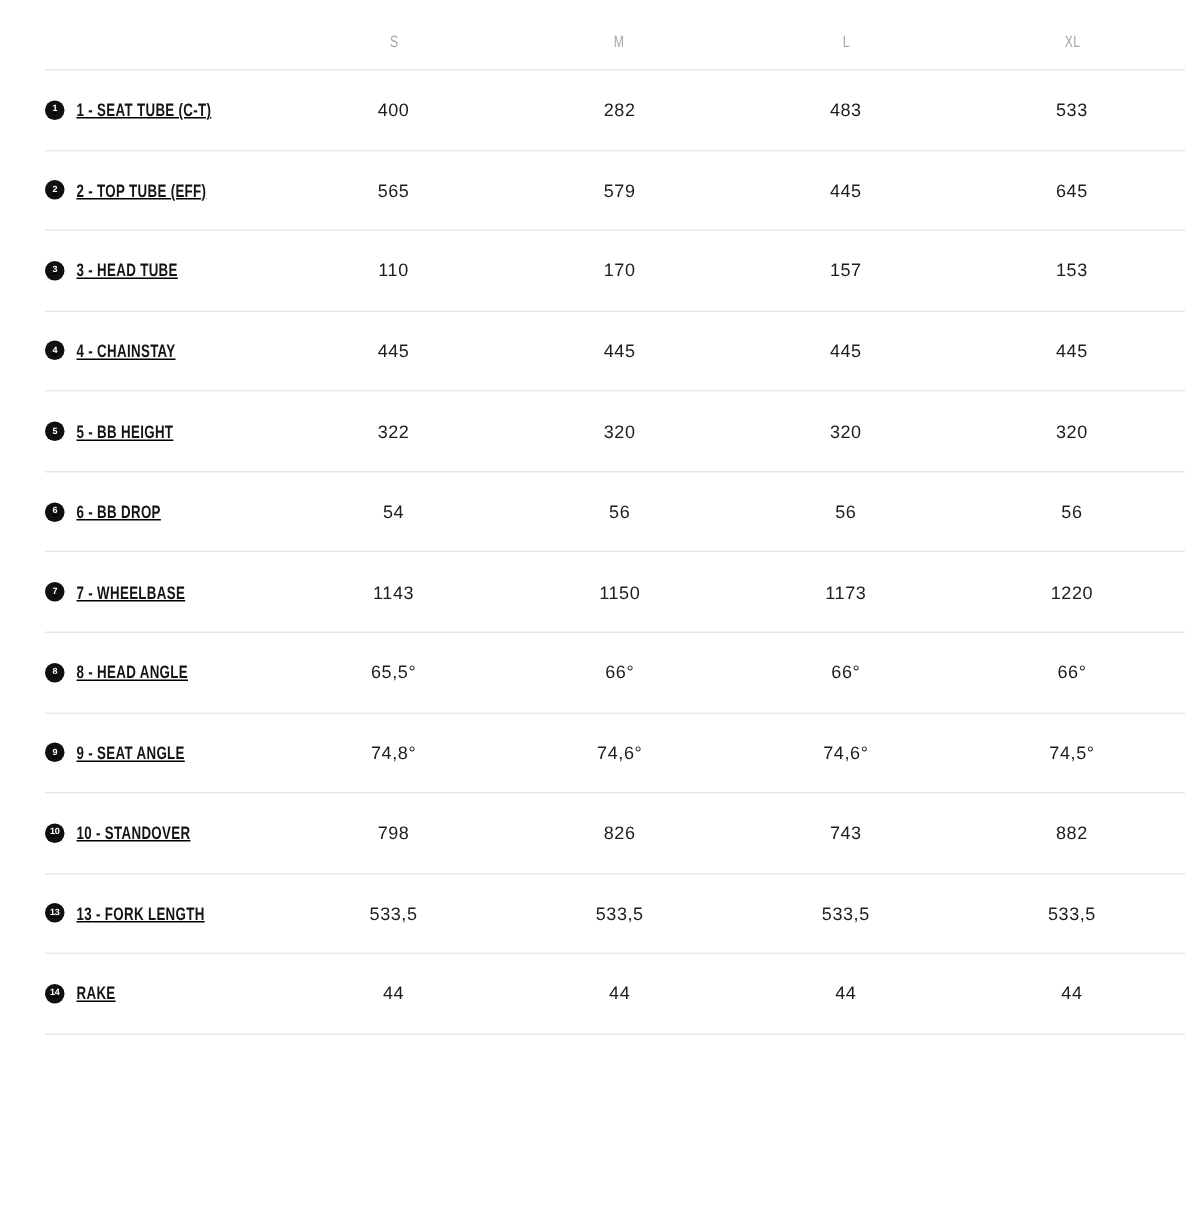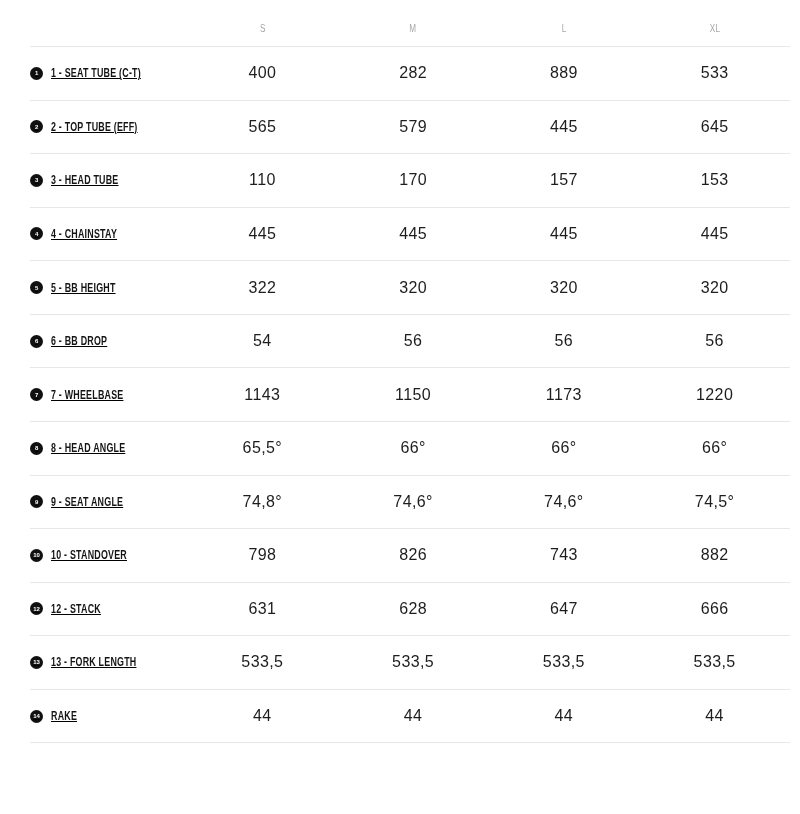--- a/index.html
+++ b/index.html
@@ -67,21 +67,21 @@
   }
   .row-label {
     color: #141414;
     font-size: 12px;
     font-weight: 700;
     transform-origin: 0 50%;
   }
   .cell {
     text-align: center;
     color: #1d1d1d;
-    font-size: 16px;
+    font-size: 12px;
     letter-spacing: 0.4px;
     font-weight: 400;
   }
 </style>
 </head>
 <body>
 
 <div class="page">
   <div class="geometry-table">
 
@@ -93,21 +93,21 @@
       <div class="size-header"><span class="cond">XL</span></div>
     </div>
 
     <div class="grid-row data-row">
       <div class="label-cell">
         <span class="badge">1</span>
         <span class="row-label cond">1 - SEAT TUBE (C-T)</span>
       </div>
       <div class="cell">400</div>
       <div class="cell">282</div>
-      <div class="cell">889</div>
+      <div class="cell">483</div>
       <div class="cell">533</div>
     </div>
 
     <div class="grid-row data-row">
       <div class="label-cell">
         <span class="badge">2</span>
         <span class="row-label cond">2 - TOP TUBE (EFF)</span>
       </div>
       <div class="cell">565</div>
       <div class="cell">579</div>
@@ -197,30 +197,20 @@
         <span class="badge">10</span>
         <span class="row-label cond">10 - STANDOVER</span>
       </div>
       <div class="cell">798</div>
       <div class="cell">826</div>
       <div class="cell">743</div>
       <div class="cell">882</div>
     </div>
 
 
-    <div class="grid-row data-row">
-      <div class="label-cell">
-        <span class="badge">12</span>
-        <span class="row-label cond">12 - STACK</span>
-      </div>
-      <div class="cell">631</div>
-      <div class="cell">628</div>
-      <div class="cell">647</div>
-      <div class="cell">666</div>
-    </div>
 
     <div class="grid-row data-row">
       <div class="label-cell">
         <span class="badge">13</span>
         <span class="row-label cond">13 - FORK LENGTH</span>
       </div>
       <div class="cell">533,5</div>
       <div class="cell">533,5</div>
       <div class="cell">533,5</div>
       <div class="cell">533,5</div>

